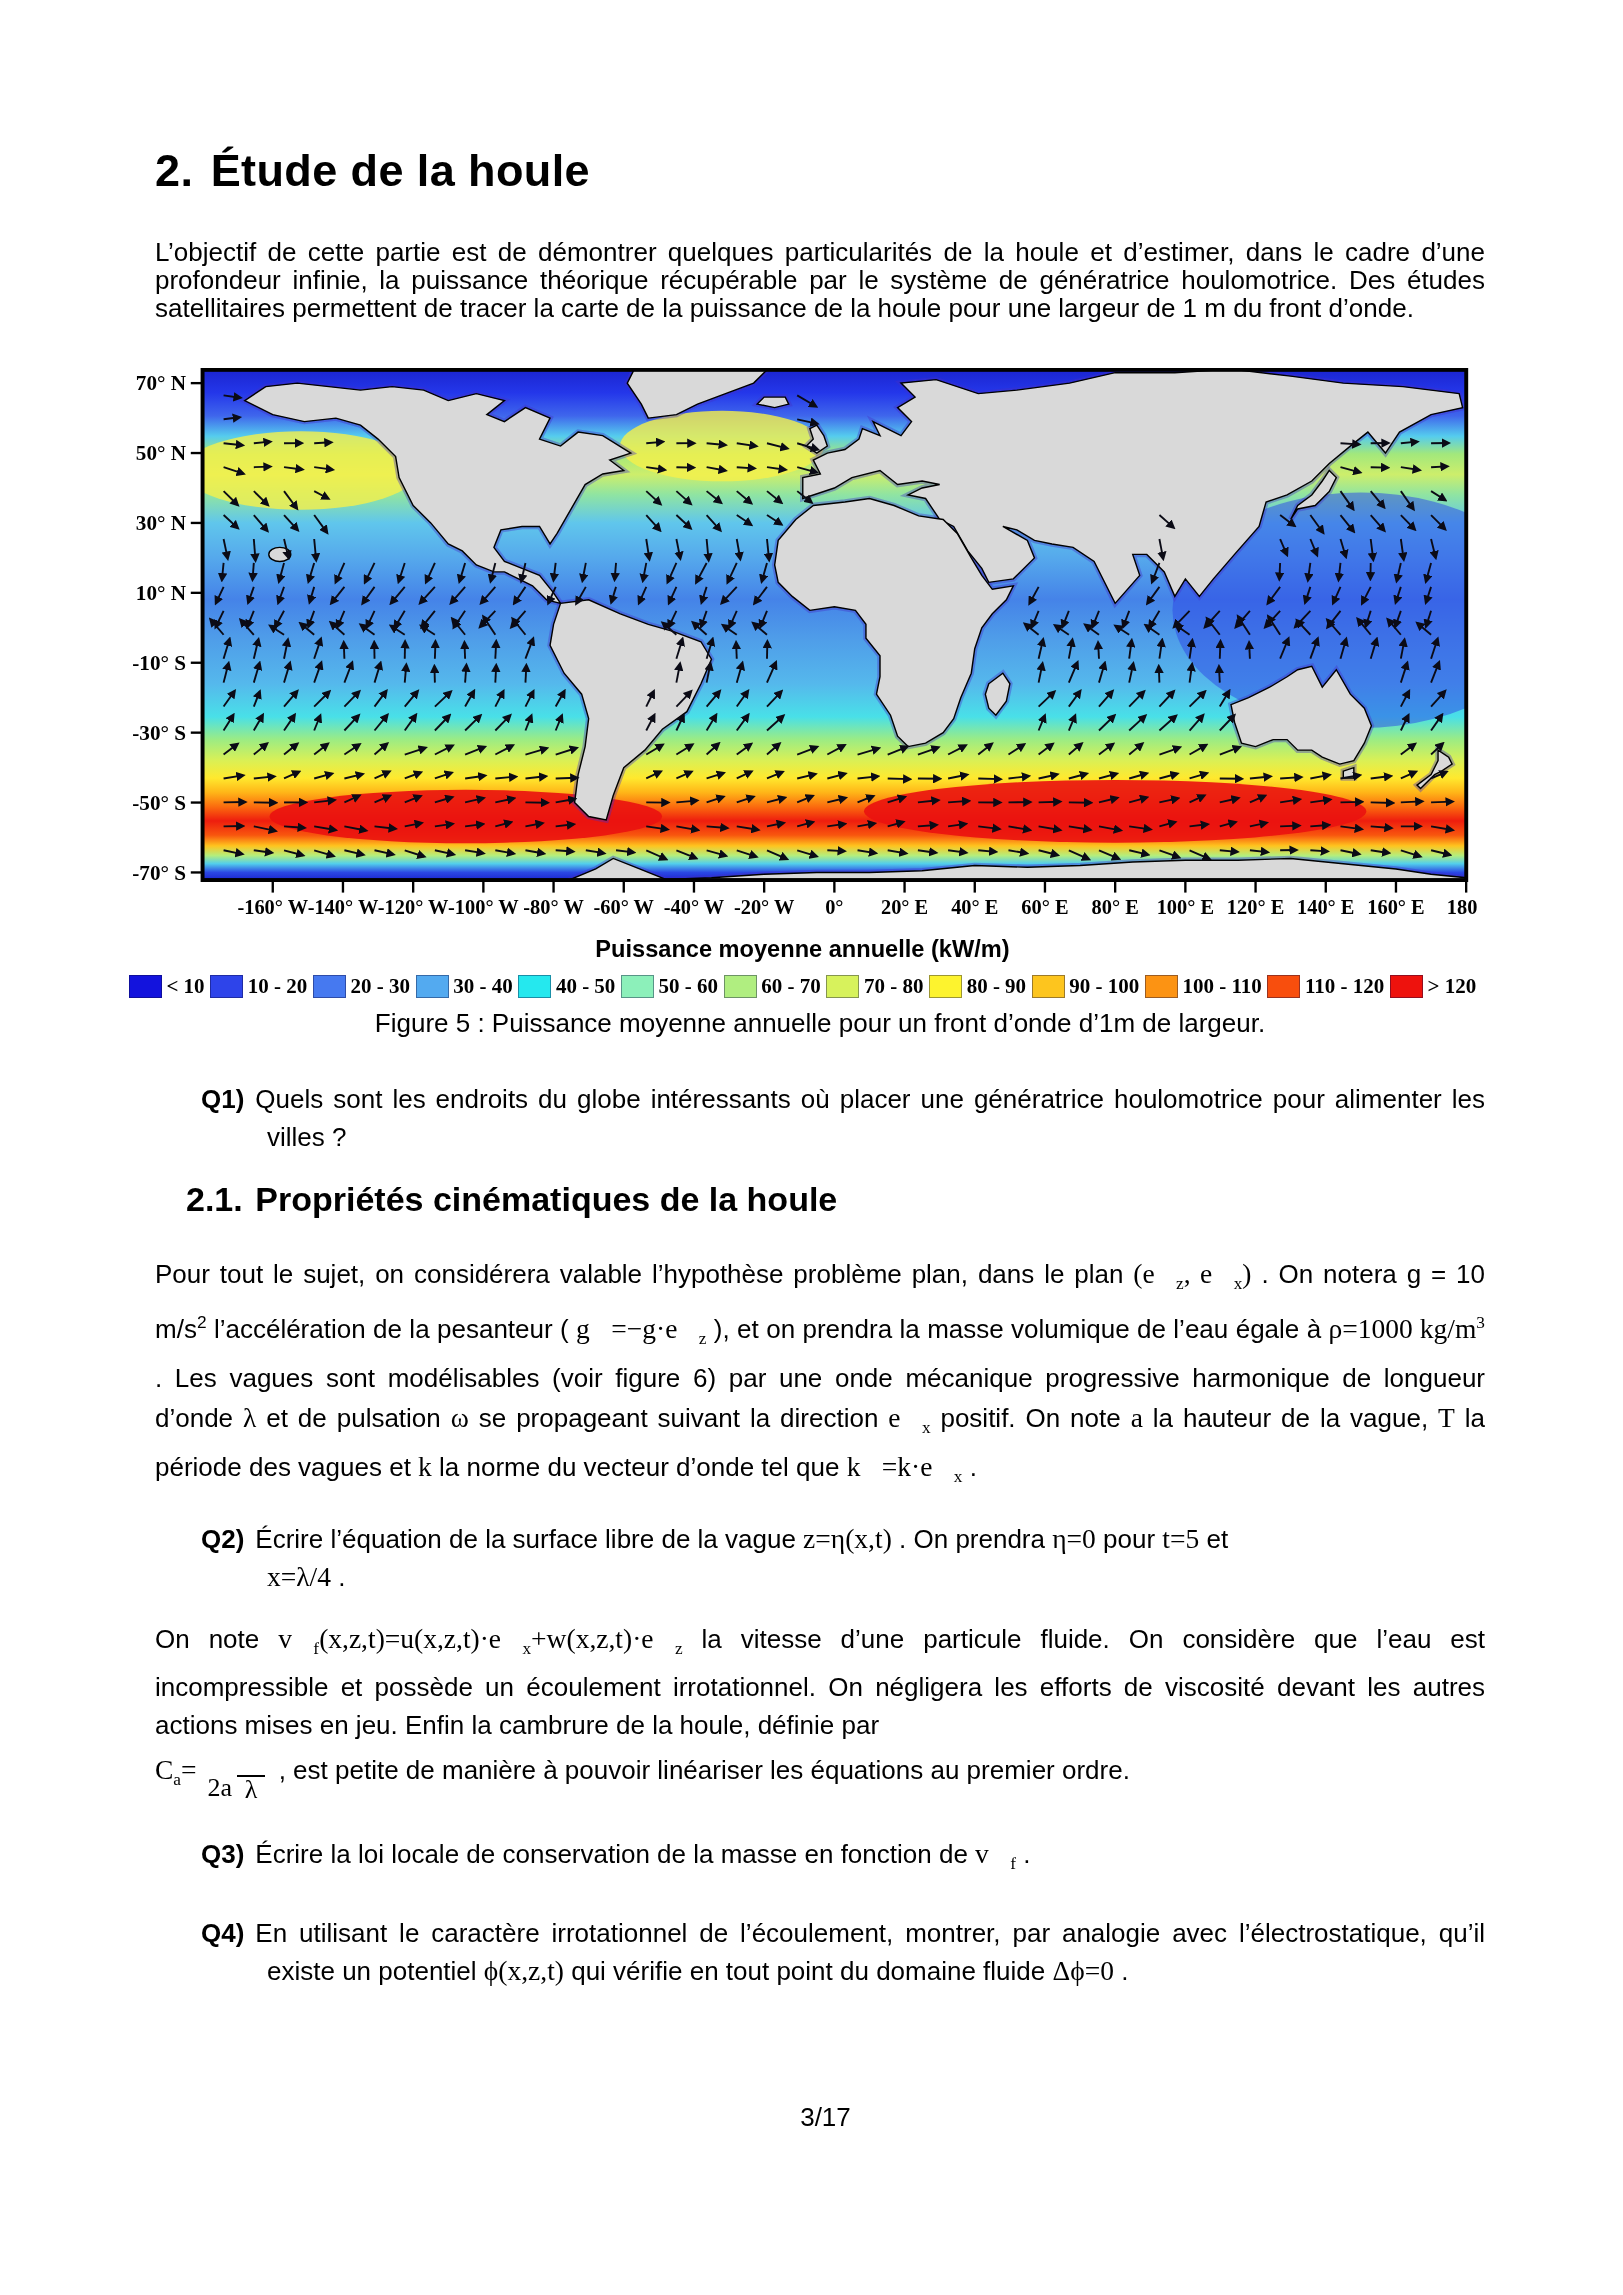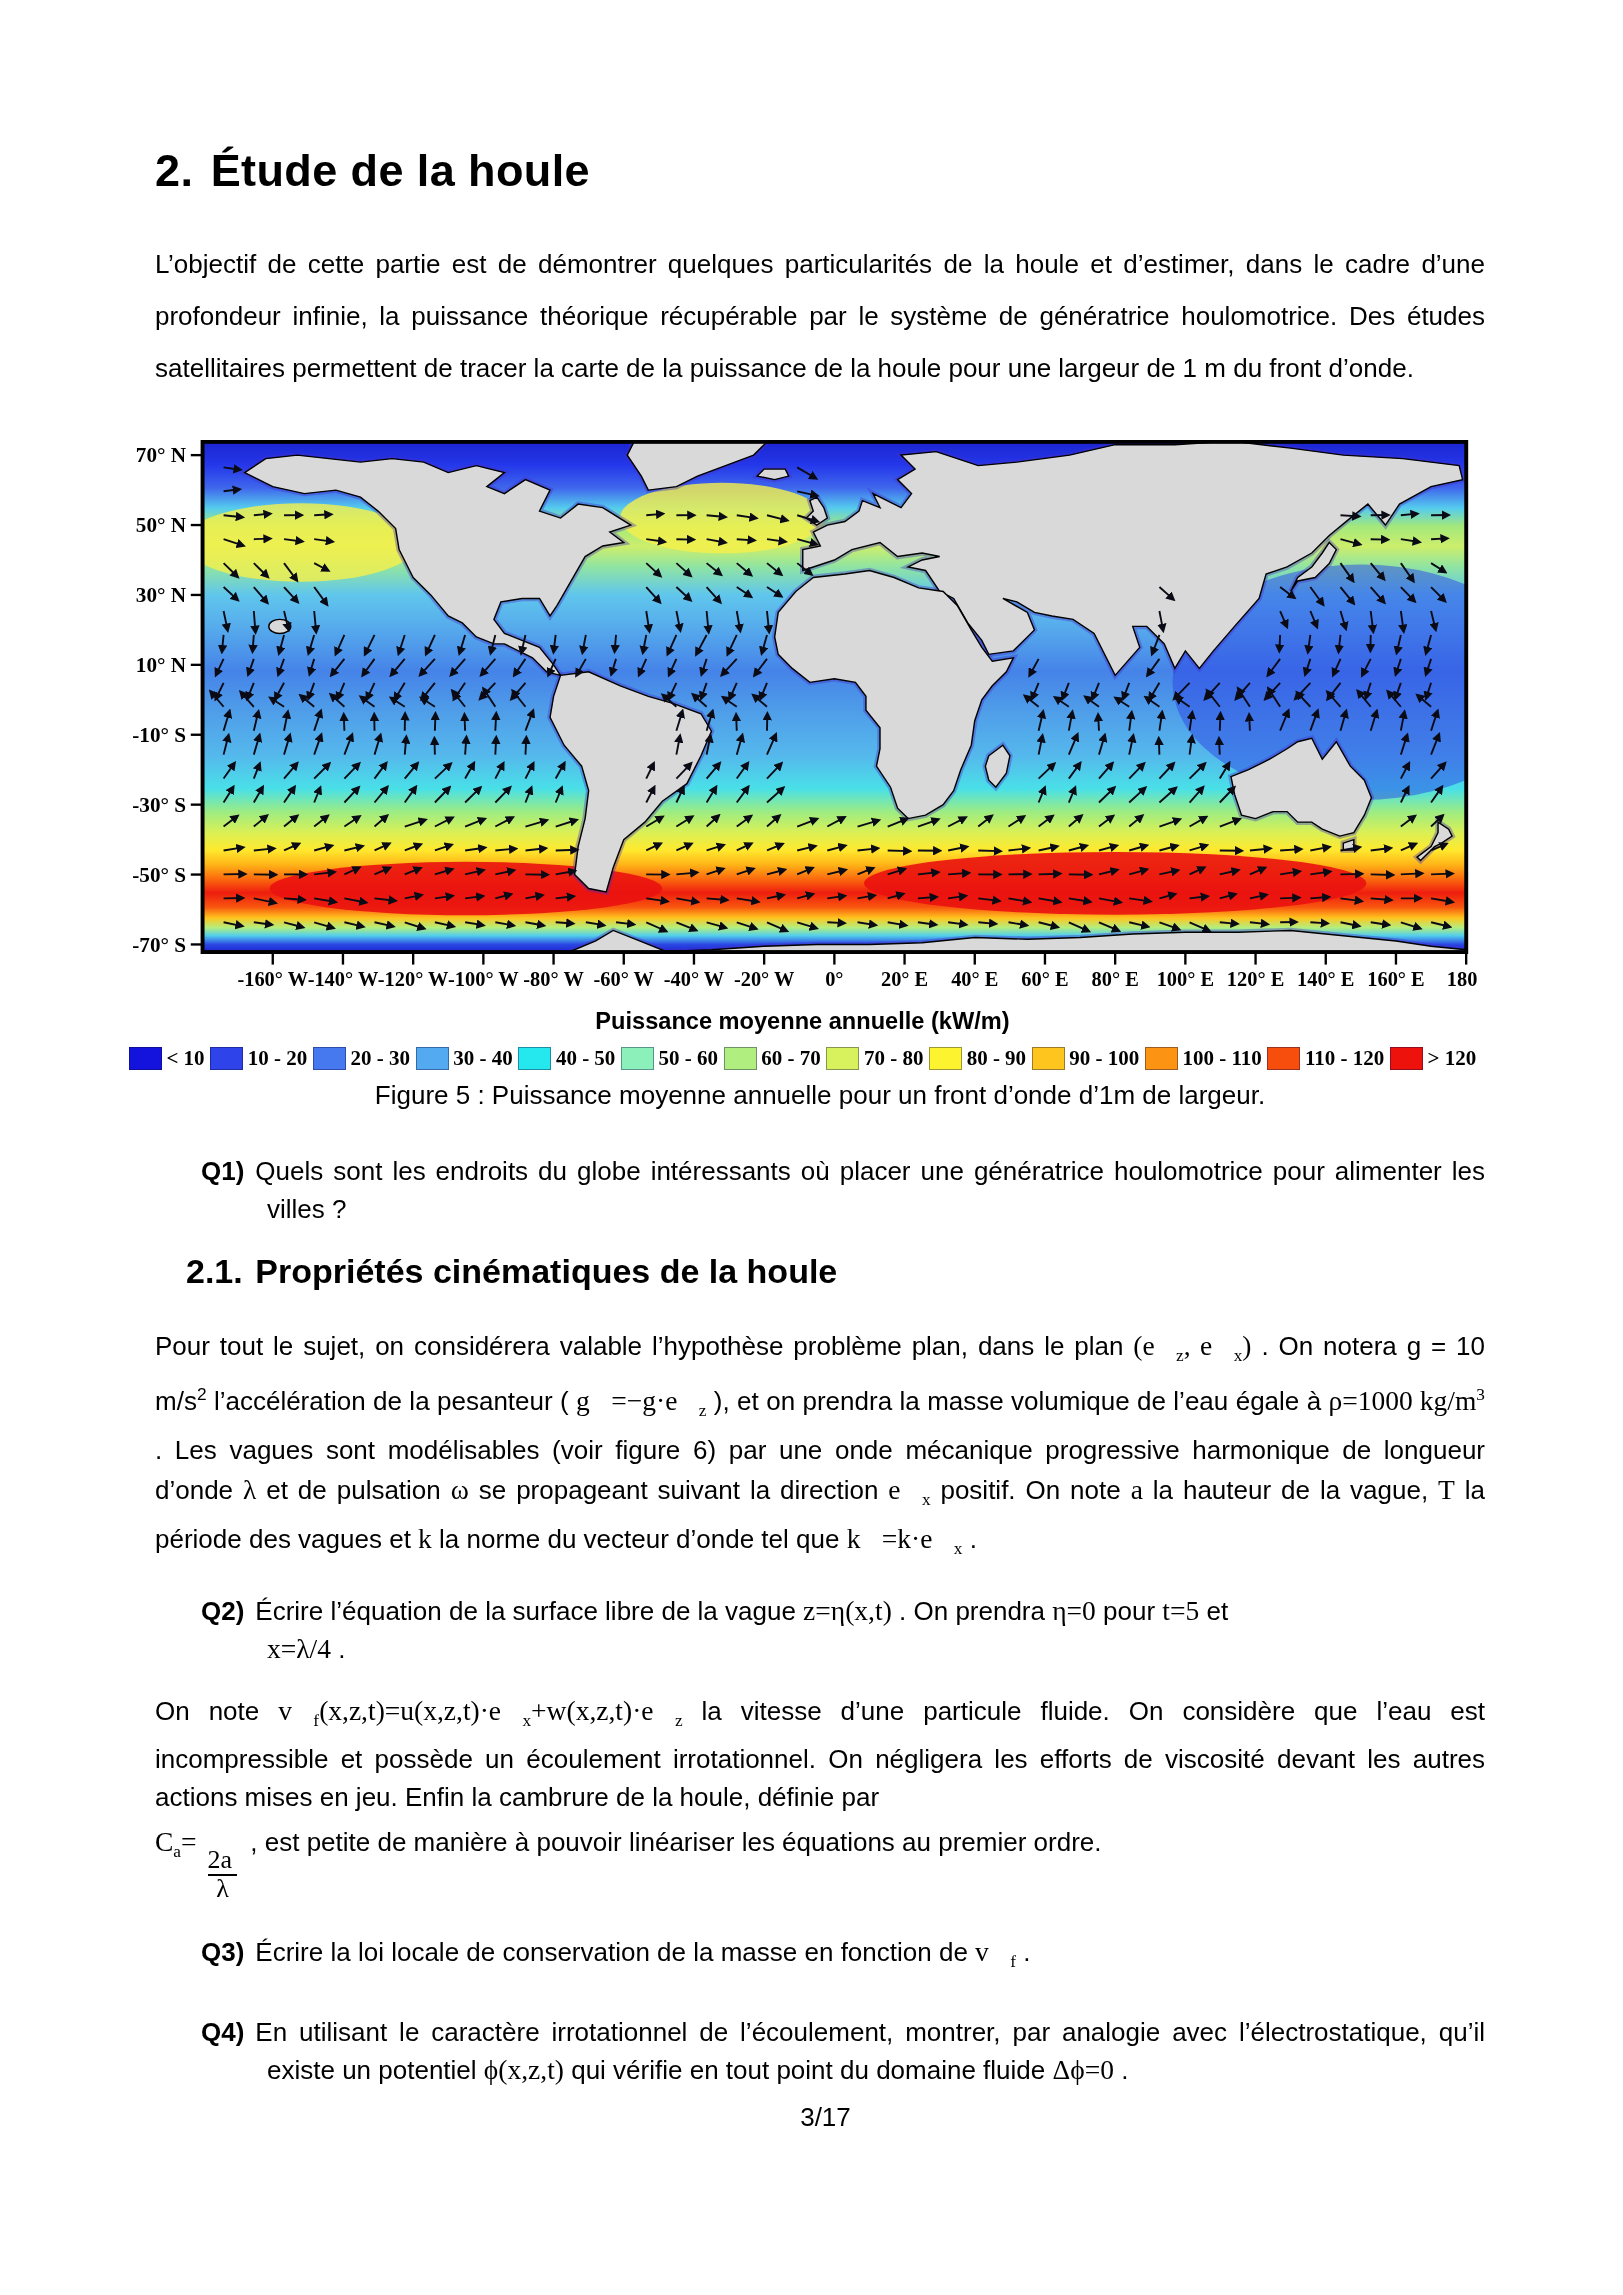--- a/index.html
+++ b/index.html
@@ -5,31 +5,31 @@
   html,body{margin:0;padding:0;background:#e8e8e8;}
   .page{
     width:1623px;height:2295px;background:#ffffff;position:relative;
     box-sizing:border-box;padding:145px 138px 0 155px;
     font-family:"Liberation Sans",sans-serif;color:#000;overflow:hidden;
   }
   h1{font-size:45px;font-weight:bold;margin:0;letter-spacing:0.4px;}
   h1 .gap{margin-left:17.3px;}
   h2{font-size:34px;font-weight:bold;margin:23.6px 0 0 31px;}
   h2 .gap{margin-left:12.6px;margin-top:30px;}
-  .body{font-size:26px;line-height:52px;margin:41px 0 0 0;text-align:justify;}
+  .body{font-size:26px;line-height:28px;margin:41px 0 0 0;text-align:justify;}
   .mathy{line-height:39px;margin-top:35px;}
   .question{margin:41px 0 0 46px;padding-left:66px;text-indent:-66px;
     text-align:justify;font-size:26px;line-height:38px;}
   .qlabel{font-weight:bold;margin-right:11px;}
   .seg-m{font-family:"Liberation Serif","DejaVu Serif",serif;font-size:27.5px;}
   .seg-msub{font-family:"Liberation Serif","DejaVu Serif",serif;font-size:17.3px;vertical-align:-6.3px;}
   .seg-msup{font-family:"Liberation Serif","DejaVu Serif",serif;font-size:17.3px;vertical-align:10.2px;}
   .seg-sup{font-size:17.3px;vertical-align:10.2px;}
   .cambrure{margin-top:6.3px;line-height:39px;}
-  .frac{display:inline-flex;flex-direction:column;align-items:flex-end;
+  .frac{display:inline-flex;flex-direction:row;align-items:flex-start;
     font-family:"Liberation Serif","DejaVu Serif",serif;line-height:1.02;
     vertical-align:-17.3px;margin:0 6.3px;}
   .frac .num{font-size:26px;padding:0 4.7px;}
   .frac .den{font-size:26px;border-top:2px solid #000;padding:0 7.9px;}
   figure{margin:46px 0 0 0;}
   .mapwrap{width:1350px;margin-left:-27.5px;}
   .mapwrap svg{display:block;}
   .axis-title{width:1350px;margin-left:-27.5px;margin-top:18px;text-align:center;
     font-size:23.6px;font-weight:bold;}
   .legend{width:1350px;margin:11px 0 0 -27.5px;display:flex;justify-content:center;

